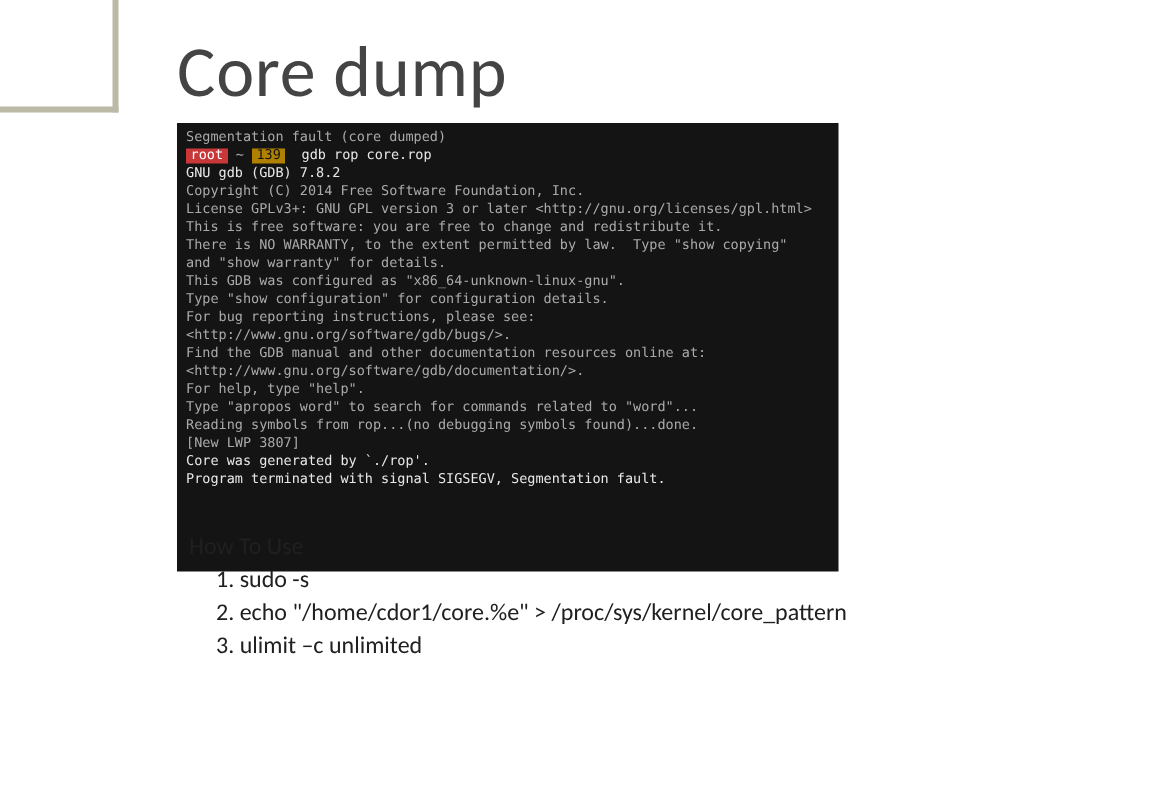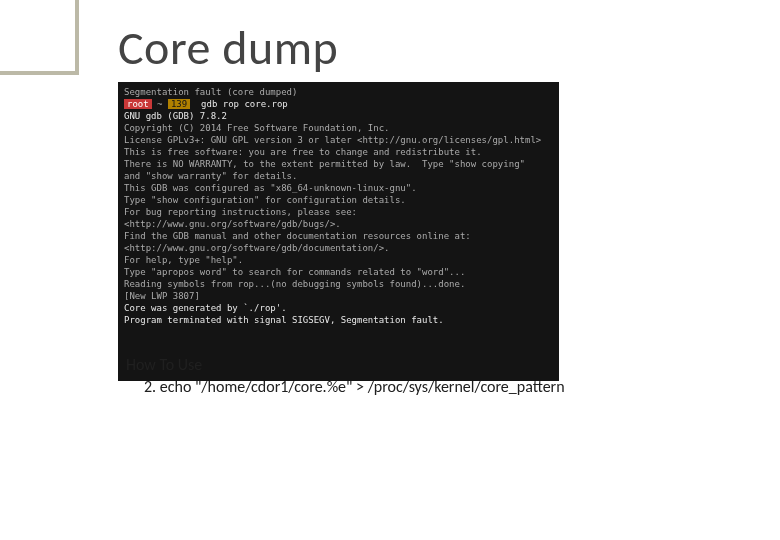--- a/index.html
+++ b/index.html
@@ -102,16 +102,18 @@
 <span class="gray">Type "apropos word" to search for commands related to "word"...</span>
 <span class="gray">Reading symbols from rop...(no debugging symbols found)...done.</span>
 <span class="gray">[New LWP 3807]</span>
 <span class="white">Core was generated by `./rop'.</span>
 <span class="white">Program terminated with signal SIGSEGV, Segmentation fault.</span>
 
 </div>
 
   <div class="howto">
     <div>How To Use</div>
+    <div class="step">1. sudo -s</div>
     <div class="step">2. echo "/home/cdor1/core.%e" &gt; /proc/sys/kernel/core_pattern</div>
+    <div class="step">3. ulimit –c unlimited</div>
   </div>
 
 </div>
 
 </body></html>

